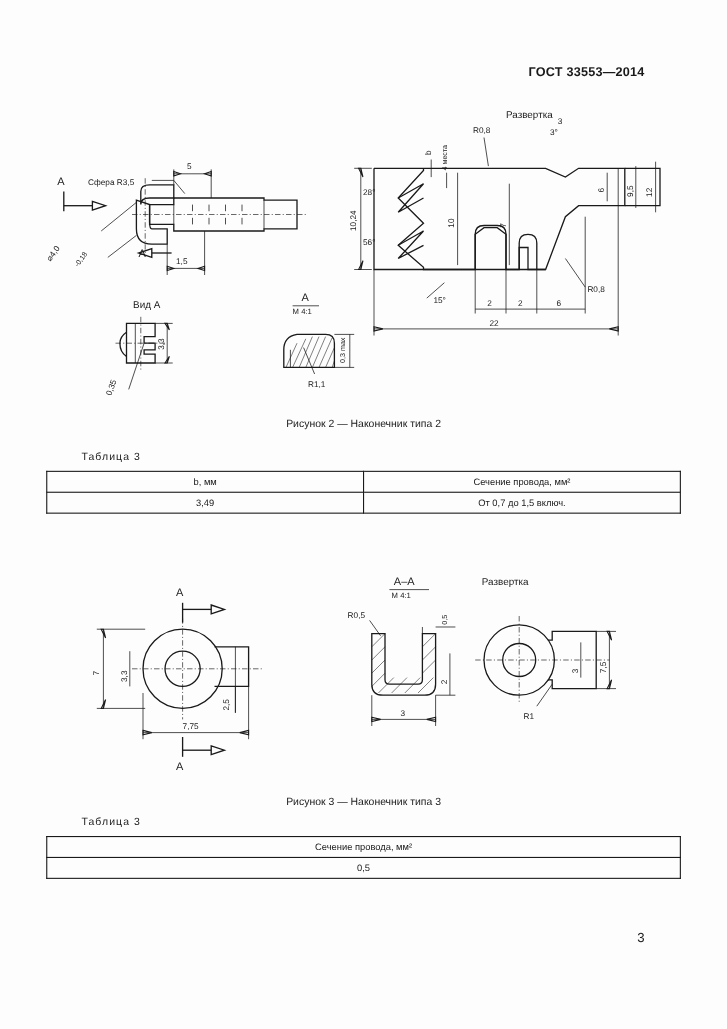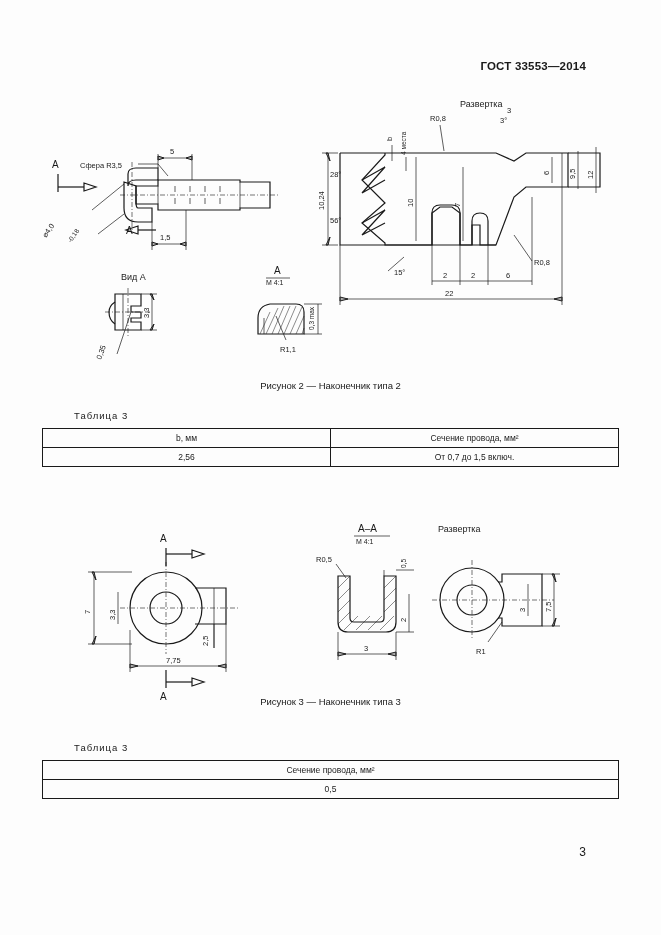--- a/index.html
+++ b/index.html
@@ -283,21 +283,21 @@
   <div class="caption" style="top:380px;">Рисунок 2 — Наконечник типа 2</div>
 
   <div class="tbl-label" style="top:410px;">Таблица 3</div>
   <table class="doc" style="left:42px; top:428px; width:577px;">
     <tbody>
         <tr>
       <td style="width:50%;">b, мм</td>
       <td style="width:50%;">Сечение провода, мм²</td>
     </tr>
     <tr>
-      <td>2,56</td>
+      <td>3,49</td>
       <td>От 0,7 до 1,5 включ.</td>
     </tr>
   </tbody>
     </table>
 
   <div class="fig" style="left:40px; top:520px; width:230px; height:180px;">
     <svg width="230" height="180" viewBox="0 0 230 180">
 
       <text class="lblB" x="120" y="22">A</text>
       <line class="thick" x1="126" y1="28" x2="126" y2="46"></line>
@@ -398,21 +398,21 @@
       <line class="thin" x1="134" y1="56" x2="134" y2="108"></line>
       <polygon points="132,56 136,64 134,56" fill="#1a1a1a"></polygon>
       <polygon points="132,108 136,100 134,108" fill="#1a1a1a"></polygon>
       <text class="dim" x="131" y="94" transform="rotate(-90 131 94)">7,5</text>
 
       <line class="thin" x1="82" y1="104" x2="68" y2="124"></line>
       <text class="dim" x="56" y="136">R1</text>
     </svg>
   </div>
 
-  <div class="caption" style="top:696px;">Рисунок 3 — Наконечник типа 3</div>
+  <div class="caption" style="top:724px;">Рисунок 3 — Наконечник типа 3</div>
 
   <div class="tbl-label" style="top:742px;">Таблица 3</div>
   <table class="doc" style="left:42px; top:760px; width:577px;">
     <tbody>
         <tr>
       <td>Сечение провода, мм²</td>
     </tr>
     <tr>
       <td>0,5</td>
     </tr>

